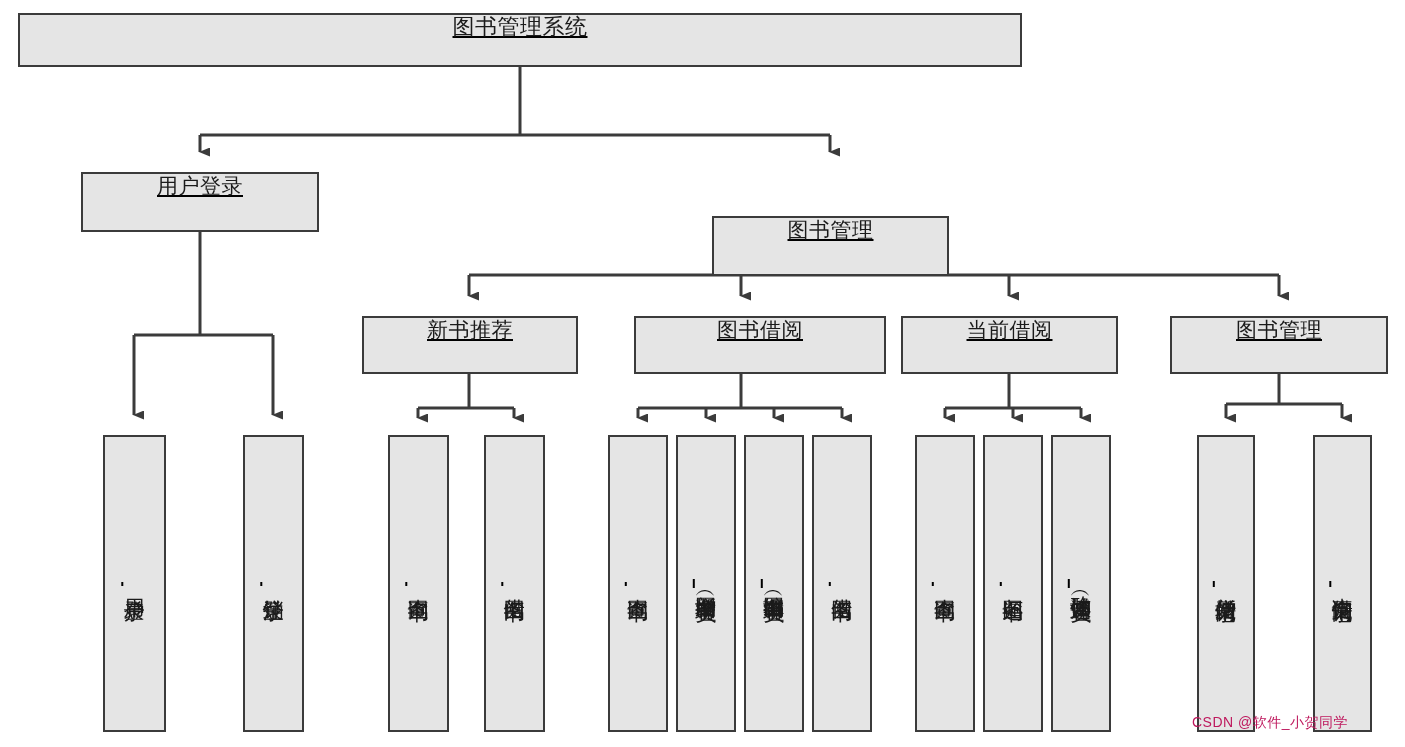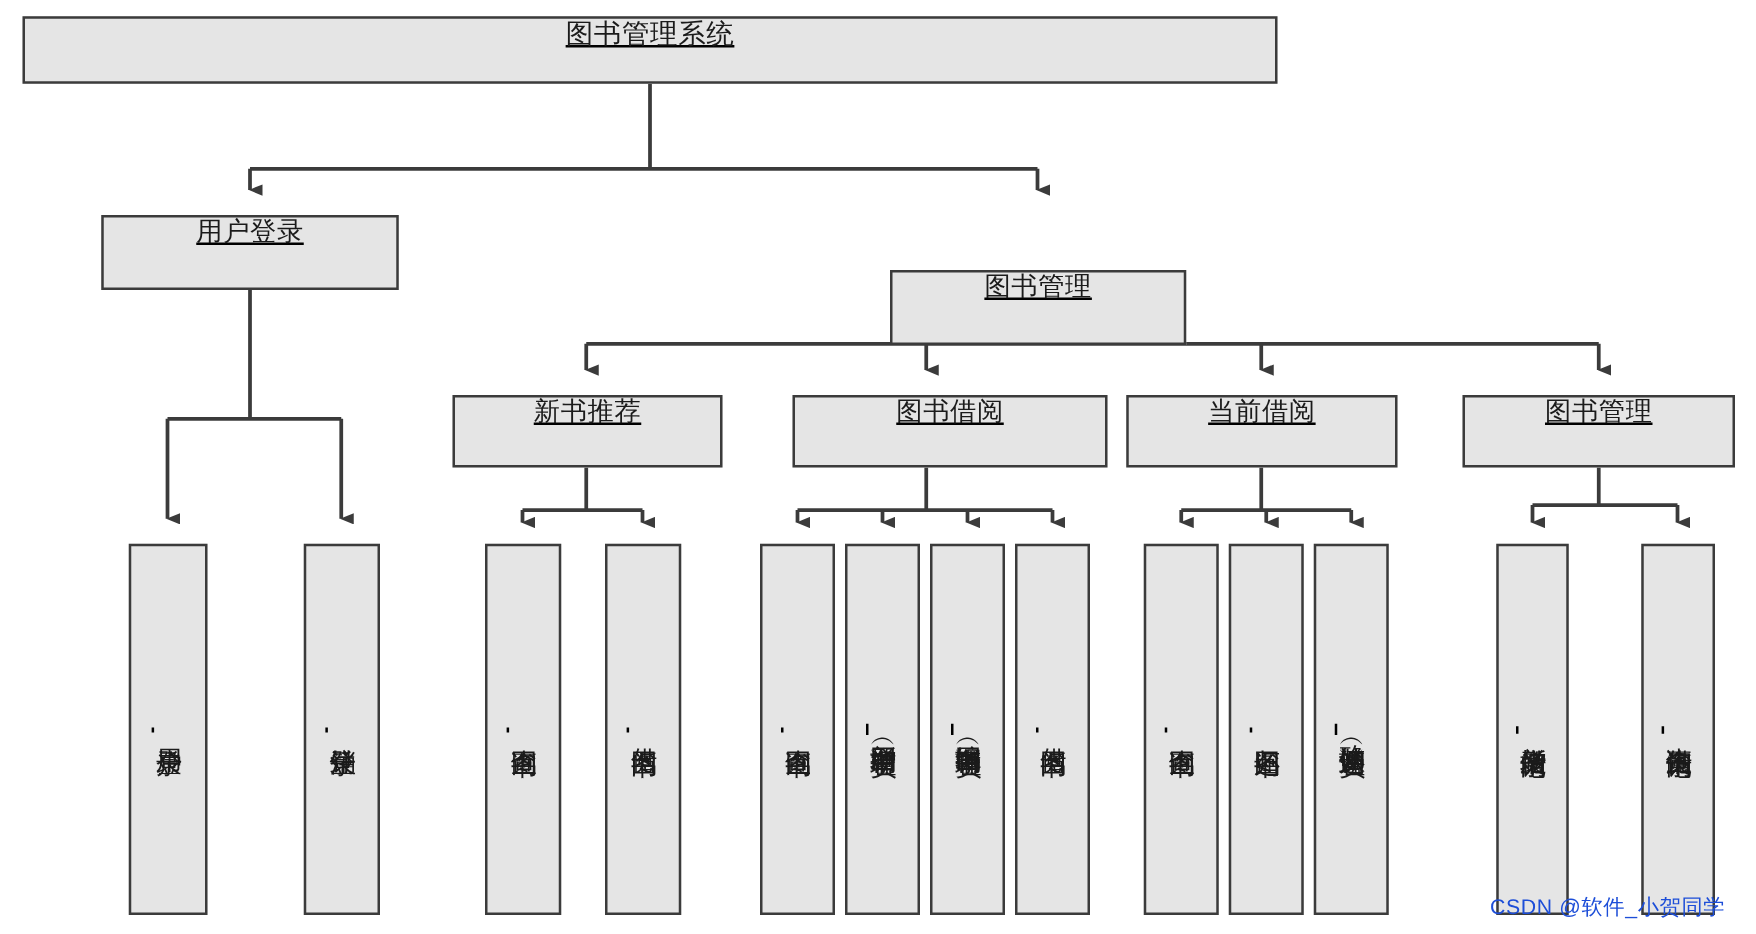--- a/index.html
+++ b/index.html
@@ -48,22 +48,22 @@
     text-orientation: upright;
     font-size: 21px;
     line-height: 1.22;
     letter-spacing: 1px;
   }
   .node.root .node-label { font-size: 22px; }
   .node.level2 .node-label { font-size: 21px; }
   .node.level3 .node-label { font-size: 21px; }
   .watermark {
     position: absolute;
-    color: #1d4ed8;
-    font-size: 17px;
+    color: #be185d;
+    font-size: 14px;
     letter-spacing: 0.5px;
     white-space: nowrap;
     z-index: 9;
     pointer-events: none;
   }
 </style>
 </head>
 <body>
 
 <div id="canvas">

